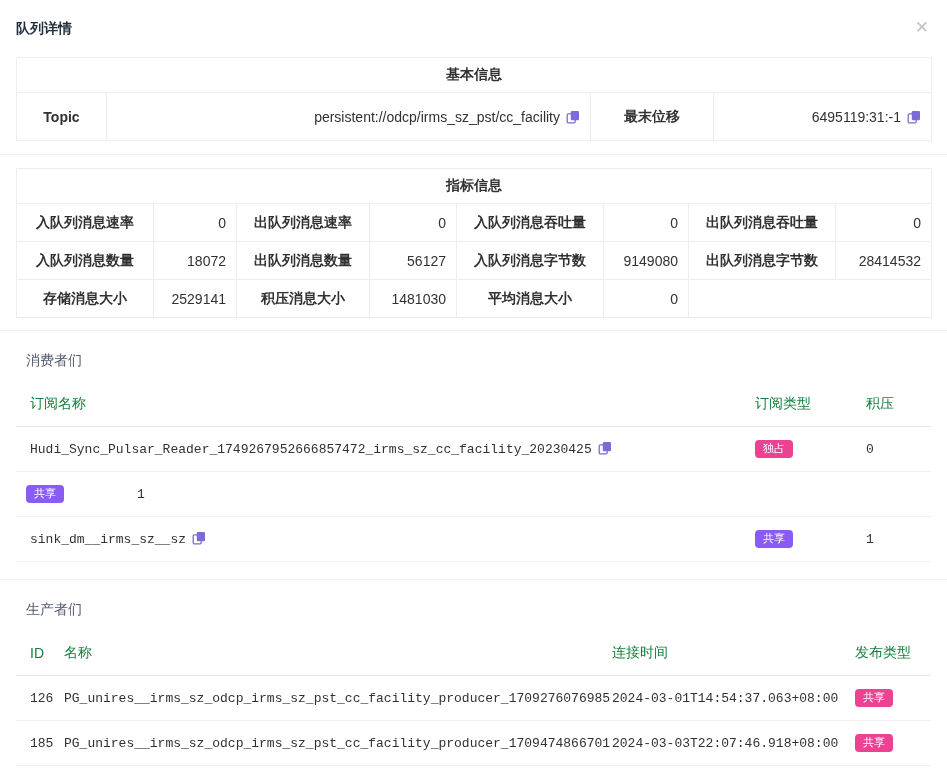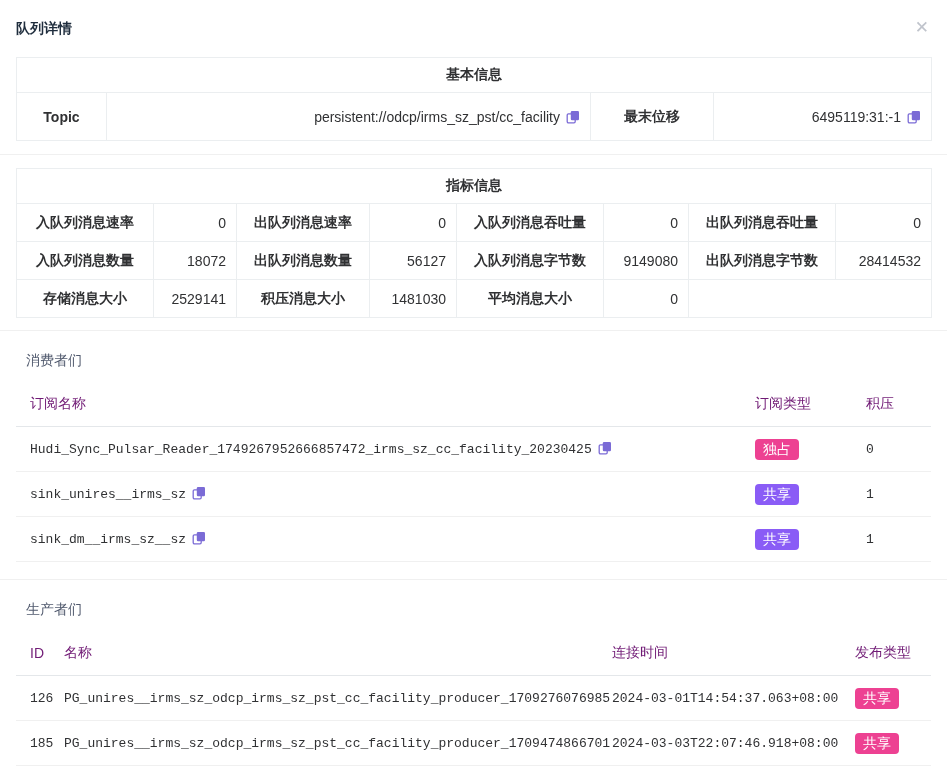--- a/index.html
+++ b/index.html
@@ -46,41 +46,41 @@
   .hr-1 { margin-top: 13px; }
   .hr-2 { margin-top: 12px; }
   .hr-3 { margin-top: 17px; }
   
   .list-section { margin: 8px 16px; }
   .list-title { margin: 21px 0 0 10px; font-size: 14px; color: #515a6e; line-height: 16px; }
   .list-header {
     display: flex; align-items: center;
     padding: 27px 0 13px 0;
     border-bottom: 1px solid #e4e7ea;
-    font-size: 14px; color: #701a75;
+    font-size: 14px; color: #15803d;
   }
   .list-row {
     display: flex; align-items: center;
     height: 45px;
     border-bottom: 1px solid #f0f0f0;
     font-size: 13px; color: #303133; font-family: Liberation Mono, monospace;
   }
   
   .c-name { flex: 1; padding-left: 14px; overflow: hidden; white-space: nowrap; }
   .c-type { width: 110px; padding-left: 10px; }
   .c-backlog { width: 76px; padding-left: 11px; }
   
   .p-id { width: 48px; padding-left: 14px; }
   .p-name { flex: 1; overflow: hidden; white-space: nowrap; }
   .p-time { width: 233px; }
   .p-type { width: 86px; padding-left: 10px; }
   
   .badge {
     display: inline-block; padding: 4px 8px 3px 8px; border-radius: 4px;
-    font-size: 14px; line-height: 1; color: #fff; white-space: nowrap;
+    font-size: 11px; line-height: 1; color: #fff; white-space: nowrap;
   }
   .badge-pink { background: var(--badge-pink, #ed4192); }
   .badge-purple { background: var(--badge-purple, #8a5cf6); }
   
   .copy-icon { display: inline-block; vertical-align: -2px; margin-left: 6px; cursor: pointer; color: var(--copy-icon, #7b6bd6); }
   .copy-icon svg { display: block; }
 </style>
 </head>
 <body>
 
@@ -179,24 +179,20 @@
   </div>
   <div class="list-row">
     <div class="c-name"><span>Hudi_Sync_Pulsar_Reader_1749267952666857472_irms_sz_cc_facility_20230425</span><span class="copy-icon"><svg width="14" height="14" viewBox="0 0 14 14">
             <rect x="1.2" y="3.8" width="8" height="9" rx="1.2" fill="none" stroke="currentColor" stroke-width="1.3"></rect>
             <rect x="4.8" y="1" width="8.2" height="9.2" rx="1.2" fill="currentColor"></rect>
           </svg></span></div>
     <div class="c-type"><span class="badge badge-pink">独占</span></div>
     <div class="c-backlog">0</div>
   </div>
   <div class="list-row">
-    <div class="c-name"><span>sink_unires__irms_sz</span><span class="copy-icon"><svg width="14" height="14" viewBox="0 0 14 14">
-            <rect x="1.2" y="3.8" width="8" height="9" rx="1.2" fill="none" stroke="currentColor" stroke-width="1.3"></rect>
-            <rect x="4.8" y="1" width="8.2" height="9.2" rx="1.2" fill="currentColor"></rect>
-          </svg></span></div>
     <div class="c-type"><span class="badge badge-purple">共享</span></div>
     <div class="c-backlog">1</div>
   </div>
   <div class="list-row">
     <div class="c-name"><span>sink_dm__irms_sz__sz</span><span class="copy-icon"><svg width="14" height="14" viewBox="0 0 14 14">
             <rect x="1.2" y="3.8" width="8" height="9" rx="1.2" fill="none" stroke="currentColor" stroke-width="1.3"></rect>
             <rect x="4.8" y="1" width="8.2" height="9.2" rx="1.2" fill="currentColor"></rect>
           </svg></span></div>
     <div class="c-type"><span class="badge badge-purple">共享</span></div>
     <div class="c-backlog">1</div>

